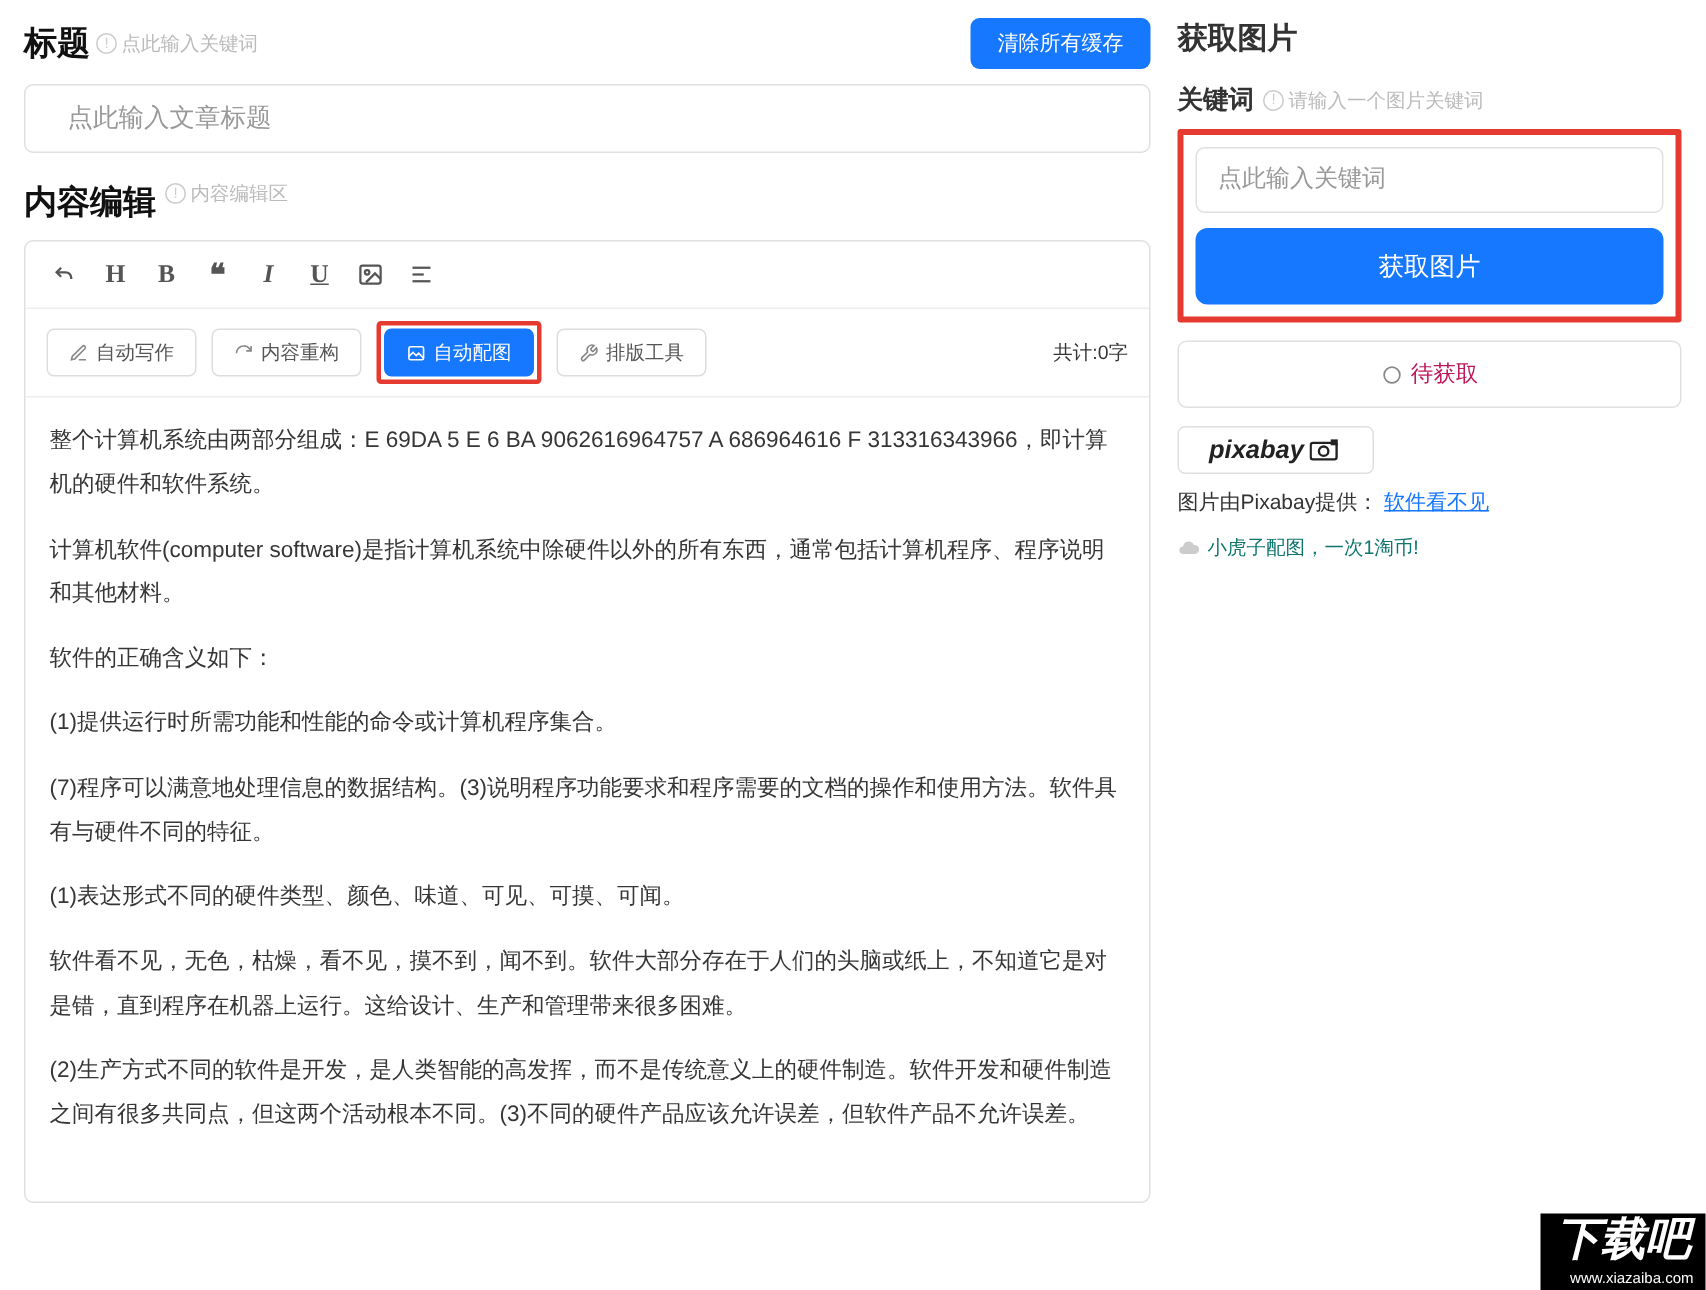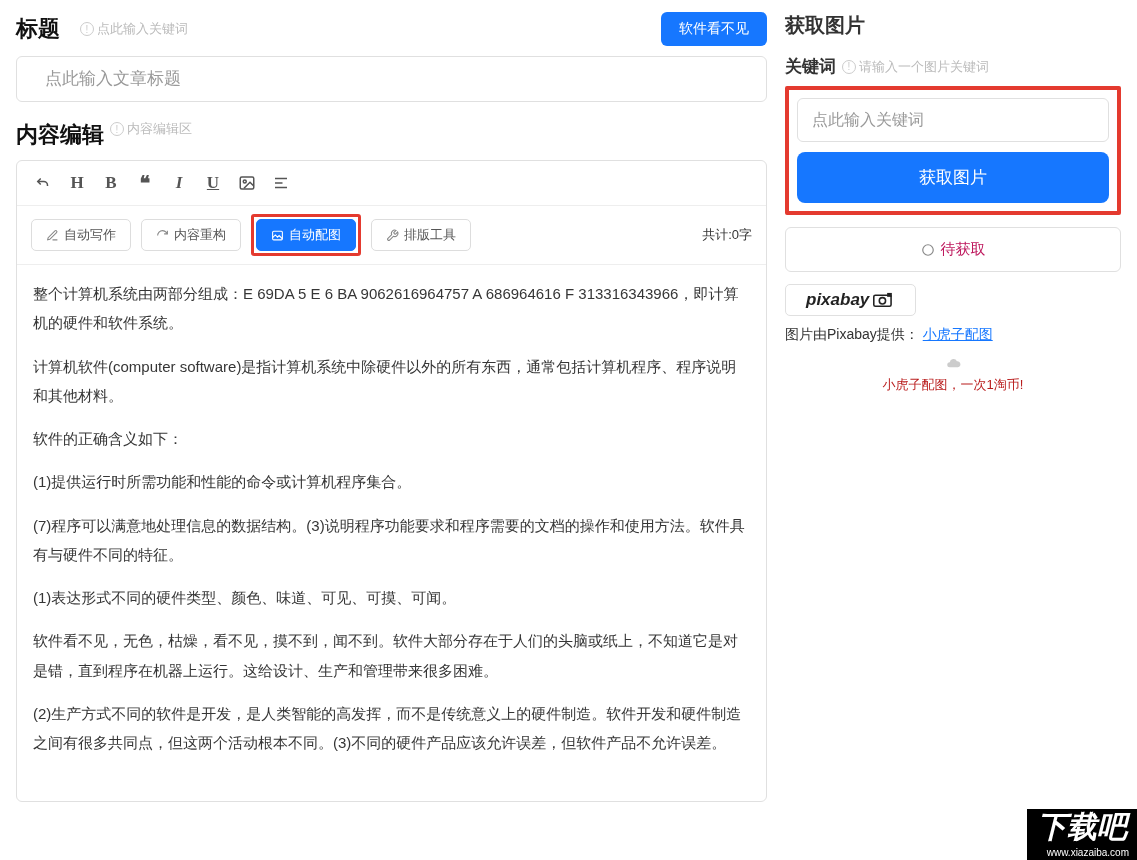--- a/index.html
+++ b/index.html
@@ -3,21 +3,21 @@
 <meta charset="utf-8">
 <style>
 * { box-sizing: border-box; margin: 0; padding: 0; }
 body { font-family: -apple-system, "Microsoft YaHei", "PingFang SC", sans-serif; background: #fff; color: #333; font-size: 14px; }
 .container { display: flex; width: 1137px; height: 860px; padding: 12px 16px; gap: 18px; }
 .left-panel { flex: 1; min-width: 0; }
 .right-panel { width: 336px; }
 
 
 .title-row { display: flex; align-items: center; justify-content: space-between; margin-bottom: 10px; }
-.title-left { display: flex; align-items: center; gap: 20px; }
+.title-left { display: flex; align-items: center; gap: 4px; }
 .section-title { font-size: 22px; font-weight: 700; color: #111; }
 .hint { color: #bbb; font-size: 13px; display: flex; align-items: center; gap: 3px; }
 .hint-icon { display: inline-flex; width: 14px; height: 14px; border: 1px solid #ccc; border-radius: 50%; font-size: 10px; align-items: center; justify-content: center; color: #ccc; }
 .btn-primary { background: #1677ff; color: #fff; border: none; border-radius: 6px; padding: 8px 18px; font-size: 14px; cursor: pointer; }
 .title-input { width: 100%; border: 1px solid #e0e0e0; border-radius: 6px; padding: 12px 28px; font-size: 17px; color: #737373; }
 .title-input::placeholder { color: #999; }
 
 .content-header { display: flex; align-items: flex-start; gap: 6px; margin: 18px 0 10px; }
 
 
@@ -37,42 +37,42 @@
 .kw-header { display: flex; align-items: center; gap: 6px; margin-bottom: 8px; }
 .kw-label { font-size: 17px; font-weight: 700; }
 .red-box { border: 4px solid #e43a2f; padding: 8px; border-radius: 2px; margin-bottom: 12px; }
 .kw-input { width: 100%; border: 1px solid #e0e0e0; border-radius: 6px; padding: 12px 14px; font-size: 16px; margin-bottom: 10px; }
 .kw-input::placeholder { color: #999; }
 .fetch-btn { width: 100%; background: #1677ff; color: #fff; border: none; border-radius: 8px; padding: 14px; font-size: 17px; cursor: pointer; }
 .pending-btn { width: 100%; border: 1px solid #e0e0e0; background: #fff; border-radius: 6px; padding: 12px; font-size: 15px; color: #be185d; display: flex; align-items: center; justify-content: center; gap: 6px; cursor: pointer; margin-bottom: 12px; }
 .pixabay-badge { display: inline-flex; align-items: center; border: 1px solid #e0e0e0; border-radius: 5px; padding: 5px 20px; font-weight: 700; font-style: italic; font-size: 17px; color: #222; margin-bottom: 10px; gap: 4px; }
 .credit-row { font-size: 14px; color: #333; margin-bottom: 12px; }
 .link { color: #1677ff; text-decoration: underline; cursor: pointer; }
-.footer-note { color: #b91c1c; font-size: 13px; display: flex; align-items: center; gap: 5px; flex-direction: column; }
+.footer-note { color: #0f766e; font-size: 13px; display: flex; align-items: center; gap: 5px; }
 .watermark-wrap { position: fixed; right: 0; bottom: 0; text-align: right; }
 .watermark-wrap .big { background:#000; color:#fff; font-size:30px; font-weight:900; font-style:italic; padding: 0px 10px; line-height:1.2;}
 .watermark-wrap .small { background:#000; color:#fff; font-size:10px; padding:2px 8px; display:block;}
 
 svg { display: block; }
 </style>
 </head>
 <body>
 
 <div class="container">
   <div class="left-panel">
     
     <div class="title-row">
       <div class="title-left">
         <span class="section-title">标题</span>
         <span class="hint">
           <span class="hint-icon">!</span>
           <span>点此输入关键词</span>
         </span>
       </div>
-      <button class="btn-primary">软件看不见</button>
+      <button class="btn-primary">清除所有缓存</button>
     </div>
     <input class="title-input" placeholder="点此输入文章标题" style="">
 
     
     <div class="content-header">
       <span class="section-title">内容编辑</span>
       <span class="hint">
         <span class="hint-icon">!</span>
         <span>内容编辑区</span>
       </span>
@@ -182,21 +182,21 @@
       <span>pixabay</span>
       <svg width="22" height="16" viewBox="0 0 28 20">
           <rect x="1" y="4" width="22" height="14" rx="2" fill="none" stroke="#222" stroke-width="2"></rect>
           <circle cx="12" cy="11" r="4" fill="none" stroke="#222" stroke-width="2"></circle>
           <rect x="18" y="1" width="6" height="5" fill="#222"></rect>
         </svg>
     </div>
 
     <div class="credit-row">
       <span>图片由Pixabay提供：</span>
-      <a class="link">小虎子配图</a>
+      <a class="link">软件看不见</a>
     </div>
 
     <div class="footer-note">
       <svg width="15" height="15" viewBox="0 0 24 24" fill="#ccc">
           <path d="M19 18H6a4 4 0 010-8 6 6 0 0111.5-1.5A4.5 4.5 0 0119 18z"></path>
         </svg>
       <span>小虎子配图，一次1淘币!</span>
     </div>
   </div>
 </div>

